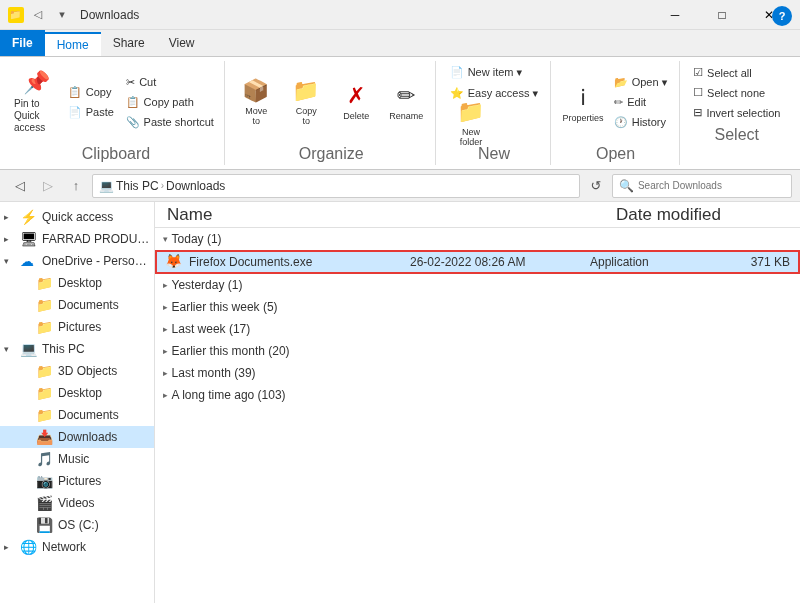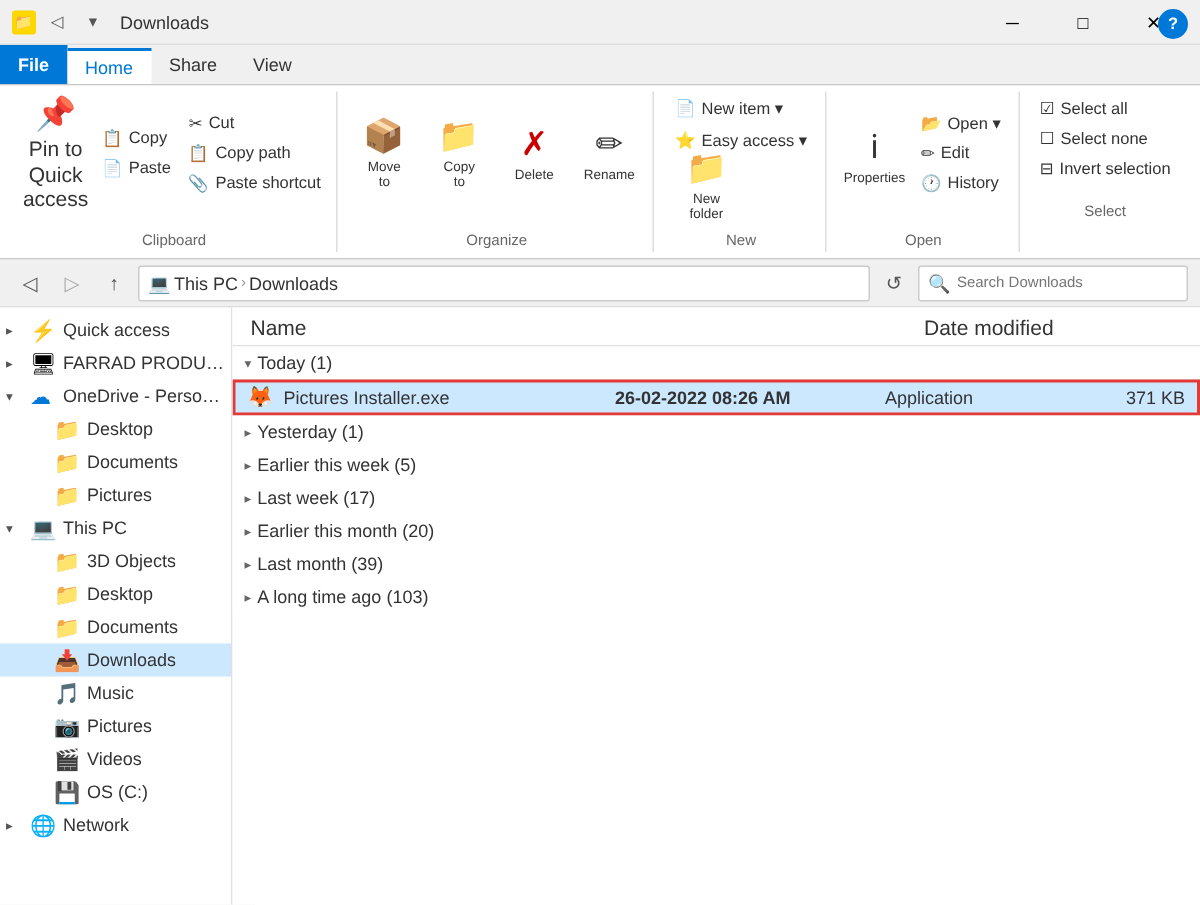--- a/index.html
+++ b/index.html
@@ -58,23 +58,23 @@
     .ribbon-group {
       display: flex;
       flex-direction: column;
       align-items: center;
       border-right: 1px solid #ddd;
       padding: 2px 8px;
       min-width: 60px;
     }
     .ribbon-group:last-child { border-right: none; }
     .ribbon-group-label {
-      font-size: 10px;
+      font-size: 16px;
       color: #666;
-      margin-top: 14px;
+      margin-top: 4px;
       text-align: center;
     }
     .ribbon-buttons { display: flex; gap: 2px; flex: 1; align-items: center; }
     .ribbon-btn-large {
       display: flex;
       flex-direction: column;
       align-items: center;
       justify-content: center;
       width: 48px;
       height: 52px;
@@ -192,21 +192,21 @@
     .file-list { flex: 1; overflow-y: auto; background: white; }
     .file-list-header {
       display: flex;
       height: 26px;
       background: white;
       border-bottom: 1px solid #e0e0e0;
       align-items: center;
       padding: 0 8px;
     }
     .col-header {
-      font-size: 14px;
+      font-size: 17px;
       color: #333;
       cursor: pointer;
       padding: 16px 4px;
       display: flex;
       align-items: center;
       height: 100%;
     }
     .col-name { flex: 1; }
     .col-date { width: 180px; margin-left: 40px; }
     .col-type { width: 120px; }
@@ -231,21 +231,21 @@
       padding: 0 8px;
       cursor: pointer;
       border: 2px solid transparent;
     }
     .file-row.selected {
       background: #cce8ff;
       border: 2px solid #e53935;
     }
     .file-icon { width: 18px; height: 18px; margin-right: 6px; font-size: 14px; flex-shrink: 0; }
     .file-name { flex: 1; font-size: 12px; color: #333; }
-    .file-date { width: 180px; font-size: 12px; color: #333; font-weight: bold; }
+    .file-date { width: 180px; font-size: 12px; color: #333; }
     .file-type { width: 120px; font-size: 12px; color: #333; }
     .file-size { width: 80px; font-size: 12px; color: #333; text-align: right; }
 
     
     .help-btn {
       position: absolute;
       right: 8px;
       top: 6px;
       width: 20px; height: 20px;
       border-radius: 50%;
@@ -290,21 +290,21 @@
     <button class="ribbon-tab">View</button>
   </div>
 </div>
 
 <div class="ribbon-content">
 
   <div class="ribbon-group">
     <div class="ribbon-buttons">
       <button class="ribbon-btn-large">
         <span class="icon">📌</span>
-        <span style="font-size:14px;text-align:center;line-height:1.2;">Pin to Quick<br>access</span>
+        <span style="font-size:10px;text-align:left;line-height:1.2;">Pin to Quick<br>access</span>
       </button>
       <div class="ribbon-small-group">
         <button class="ribbon-btn-small">
           <span>📋</span>
           <span>Copy</span>
         </button>
         <button class="ribbon-btn-small">
           <span>📄</span>
           <span>Paste</span>
         </button>
@@ -534,21 +534,21 @@
       <div class="col-header col-name">Name</div>
       <div class="col-header col-date">Date modified</div>
     </div>
 
     <div class="group-header">
       <span class="group-arrow">▾</span>
       <span>Today (1)</span>
     </div>
     <div class="file-row selected">
       <span class="file-icon">🦊</span>
-      <span class="file-name">Pictures Installer.exe</span>
+      <span class="file-name">Firefox Documents.exe</span>
       <span class="file-date">26-02-2022 08:26 AM</span>
       <span class="file-type">Application</span>
       <span class="file-size">371 KB</span>
     </div>
 
     <div class="group-header">
       <span class="group-arrow">▸</span>
       <span>Yesterday (1)</span>
     </div>
 

